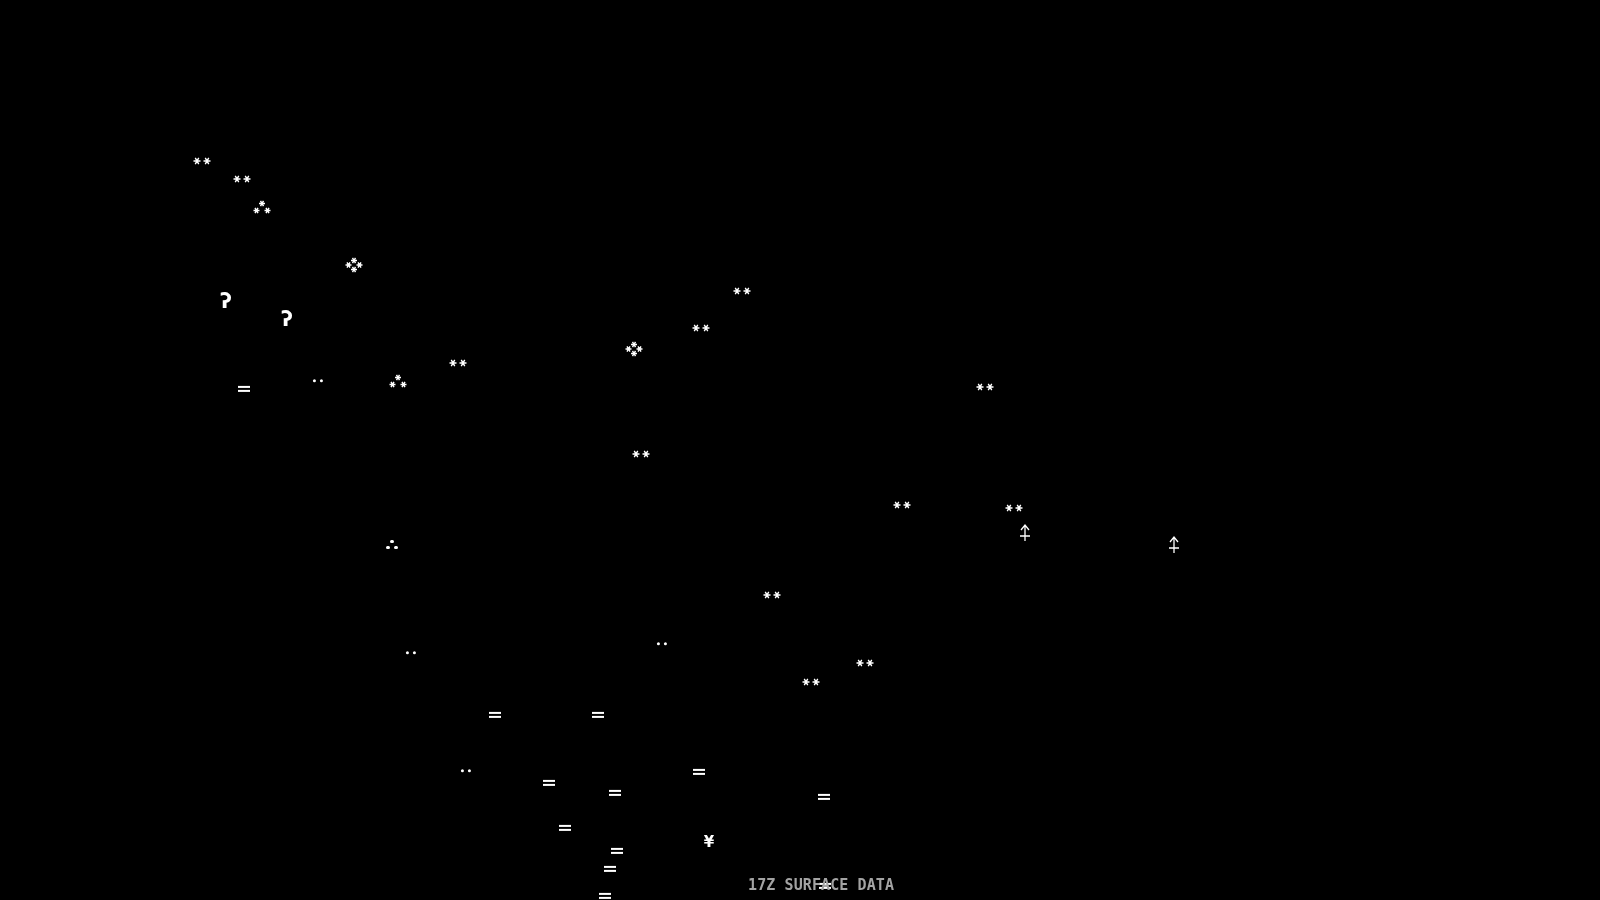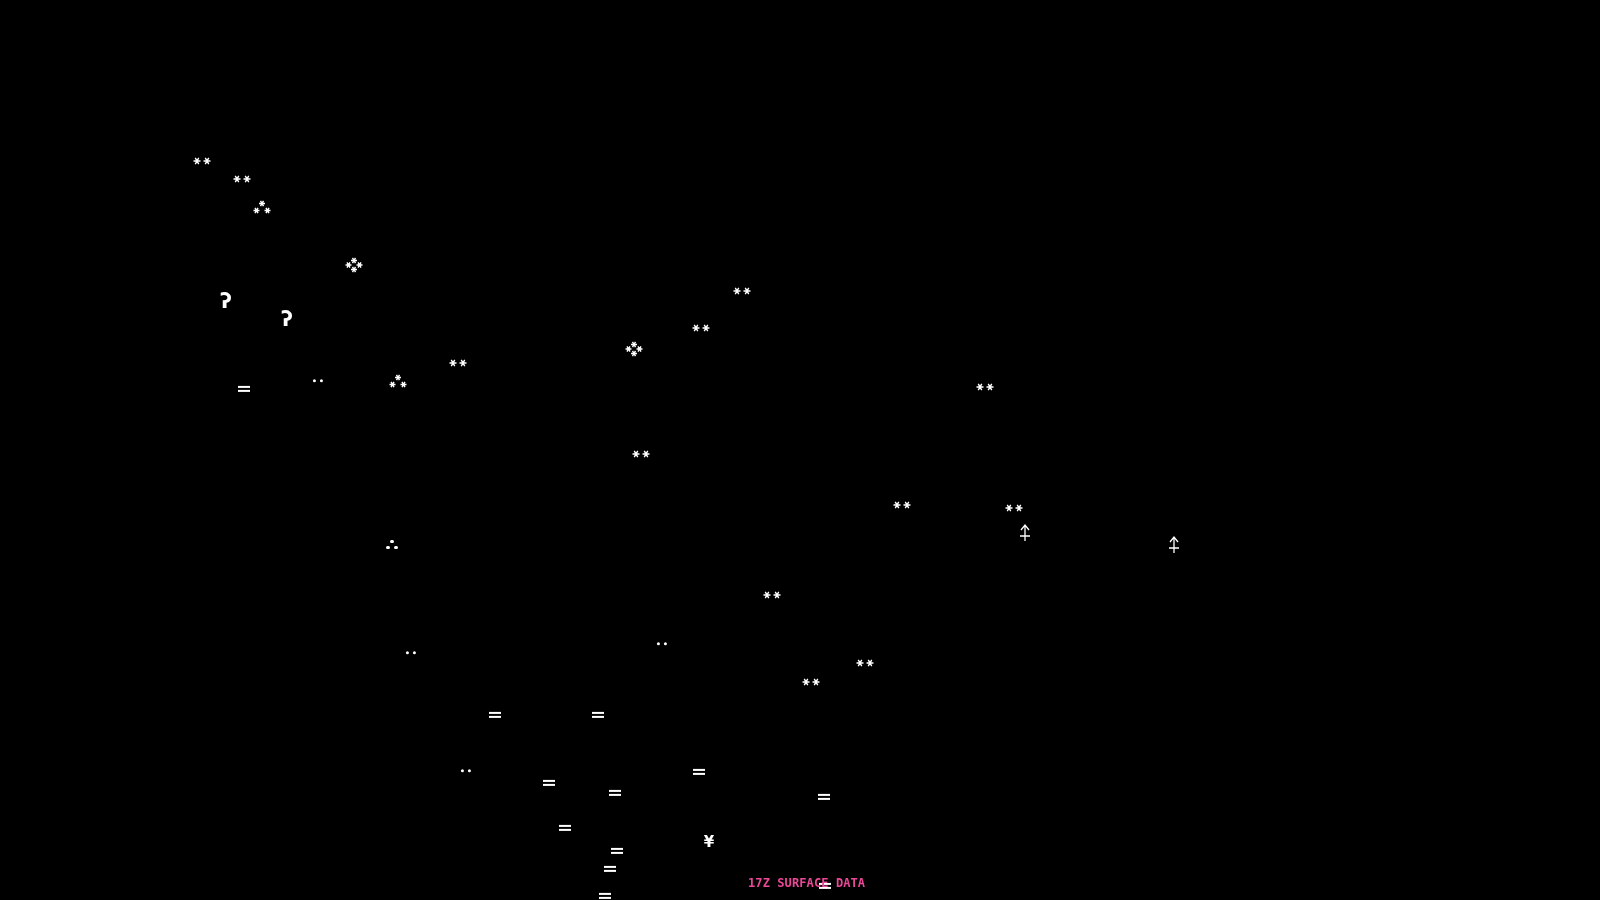--- a/index.html
+++ b/index.html
@@ -24,23 +24,23 @@
   .dot{display:block;width:3.4px;height:3.4px;border-radius:50%;background:#fff;}
   .tri{position:relative;width:12px;height:10px;}
   .tri .dot{position:absolute;}
   .tri .dot:nth-child(1){left:4.3px;top:0;}
   .tri .dot:nth-child(2){left:0.4px;top:6px;}
   .tri .dot:nth-child(3){left:8.2px;top:6px;}
   .qmark{font-family:"DejaVu Sans",sans-serif;font-size:21px;font-weight:bold;}
   .yen{font-family:"DejaVu Sans",sans-serif;font-size:15px;font-weight:bold;}
   .map-title{
     position:absolute;
-    color:#ec4899;
+    color:#a3a3a3;
     font-family:"DejaVu Sans Mono", monospace;
-    font-size:12px;
+    font-size:15px;
     font-weight:bold;
     letter-spacing:0.1px;
     white-space:pre;
   }
 </style>
 </head>
 <body>
 
 <div class="screen">
   <div id="symbol-layer">

